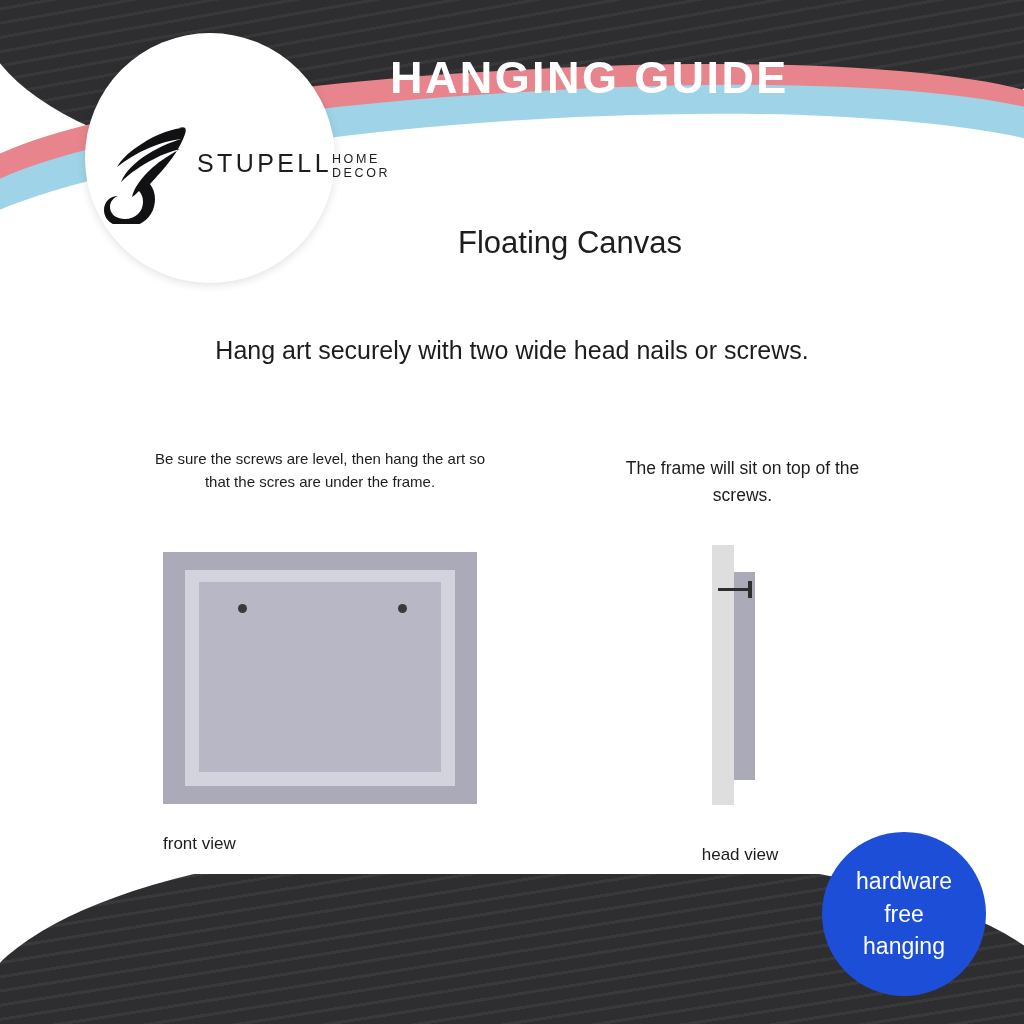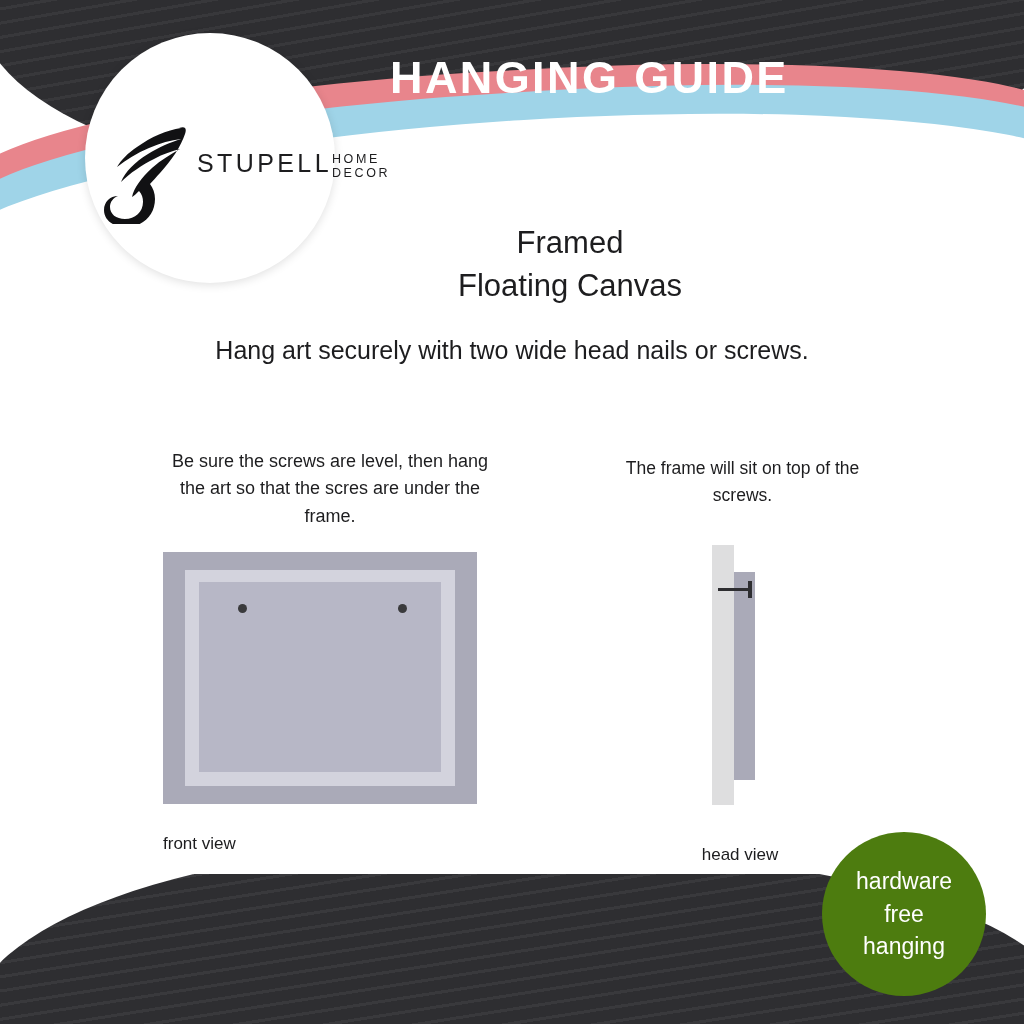--- a/index.html
+++ b/index.html
@@ -125,24 +125,24 @@
     left: 62px; top: 336px;
     width: 900px;
     text-align: center;
     font-size: 25px;
     color: #1d1d1f;
   }
 
   
   .cap-front {
     position: absolute;
-    left: 160px; top: 448px;
+    left: 150px; top: 448px;
     width: 340px;
     text-align: center;
-    font-size: 18px;
+    font-size: 15px;
     line-height: 1.52;
     color: #1d1d1f;
   }
   .cap-side {
     position: absolute;
     left: 600px; top: 455px;
     width: 285px;
     text-align: center;
     font-size: 17.5px;
     line-height: 1.52;
@@ -252,21 +252,21 @@
       rgba(255,255,255,0) 14px
     );
   }
 
   
   .badge {
     position: absolute;
     left: 822px; top: 832px;
     width: 164px; height: 164px;
     border-radius: 50%;
-    background: #4d7c0f;
+    background: #1d4ed8;
     color: #ffffff;
     display: flex;
     flex-direction: column;
     align-items: center;
     justify-content: center;
     font-size: 23px;
     line-height: 1.42;
     z-index: 10;
   }
 </style>
@@ -292,21 +292,20 @@
           <path d="M96 12c-14 2-30 9-44 19-9 6-16 13-20 20 9-7 20-14 32-19 11-5 22-8 32-9-10 3-22 8-33 15-13 8-23 18-27 28 9-9 21-17 33-23 9-5 18-8 26-10-9 5-19 11-28 19-11 10-18 20-20 29 2-1 4-3 7-6 3 3 4 7 4 11 0 10-8 17-18 17-9 0-15-5-15-12 0-5 3-9 8-11-8 0-14 6-14 14 0 10 9 17 22 17 17 0 29-12 29-28 0-6-2-11-5-15 3-3 6-7 10-11 12-13 21-27 25-39 1-3 1-5 0-6-1-1-3-1-6 0z"></path>
           <path d="M33 56c-8 3-14 8-17 14 6-5 13-9 21-12-2-1-3-2-4-2z" opacity="0"></path>
         </g>
       </svg>
     </div>
     <div class="logo-name">STUPELL</div>
     <div class="logo-sub">HOME DECOR</div>
   </div>
 
   <div class="product-title">
-    <div>Framed</div>
     <div>Floating Canvas</div>
   </div>
 
   <div class="instruction">Hang art securely with two wide head nails or screws.</div>
 
   <div class="cap-front">Be sure the screws are level, then hang the art so that the scres are under the frame.</div>
 
   <div class="cap-side">The frame will sit on top of the screws.</div>
 
   <div class="front-diagram">

